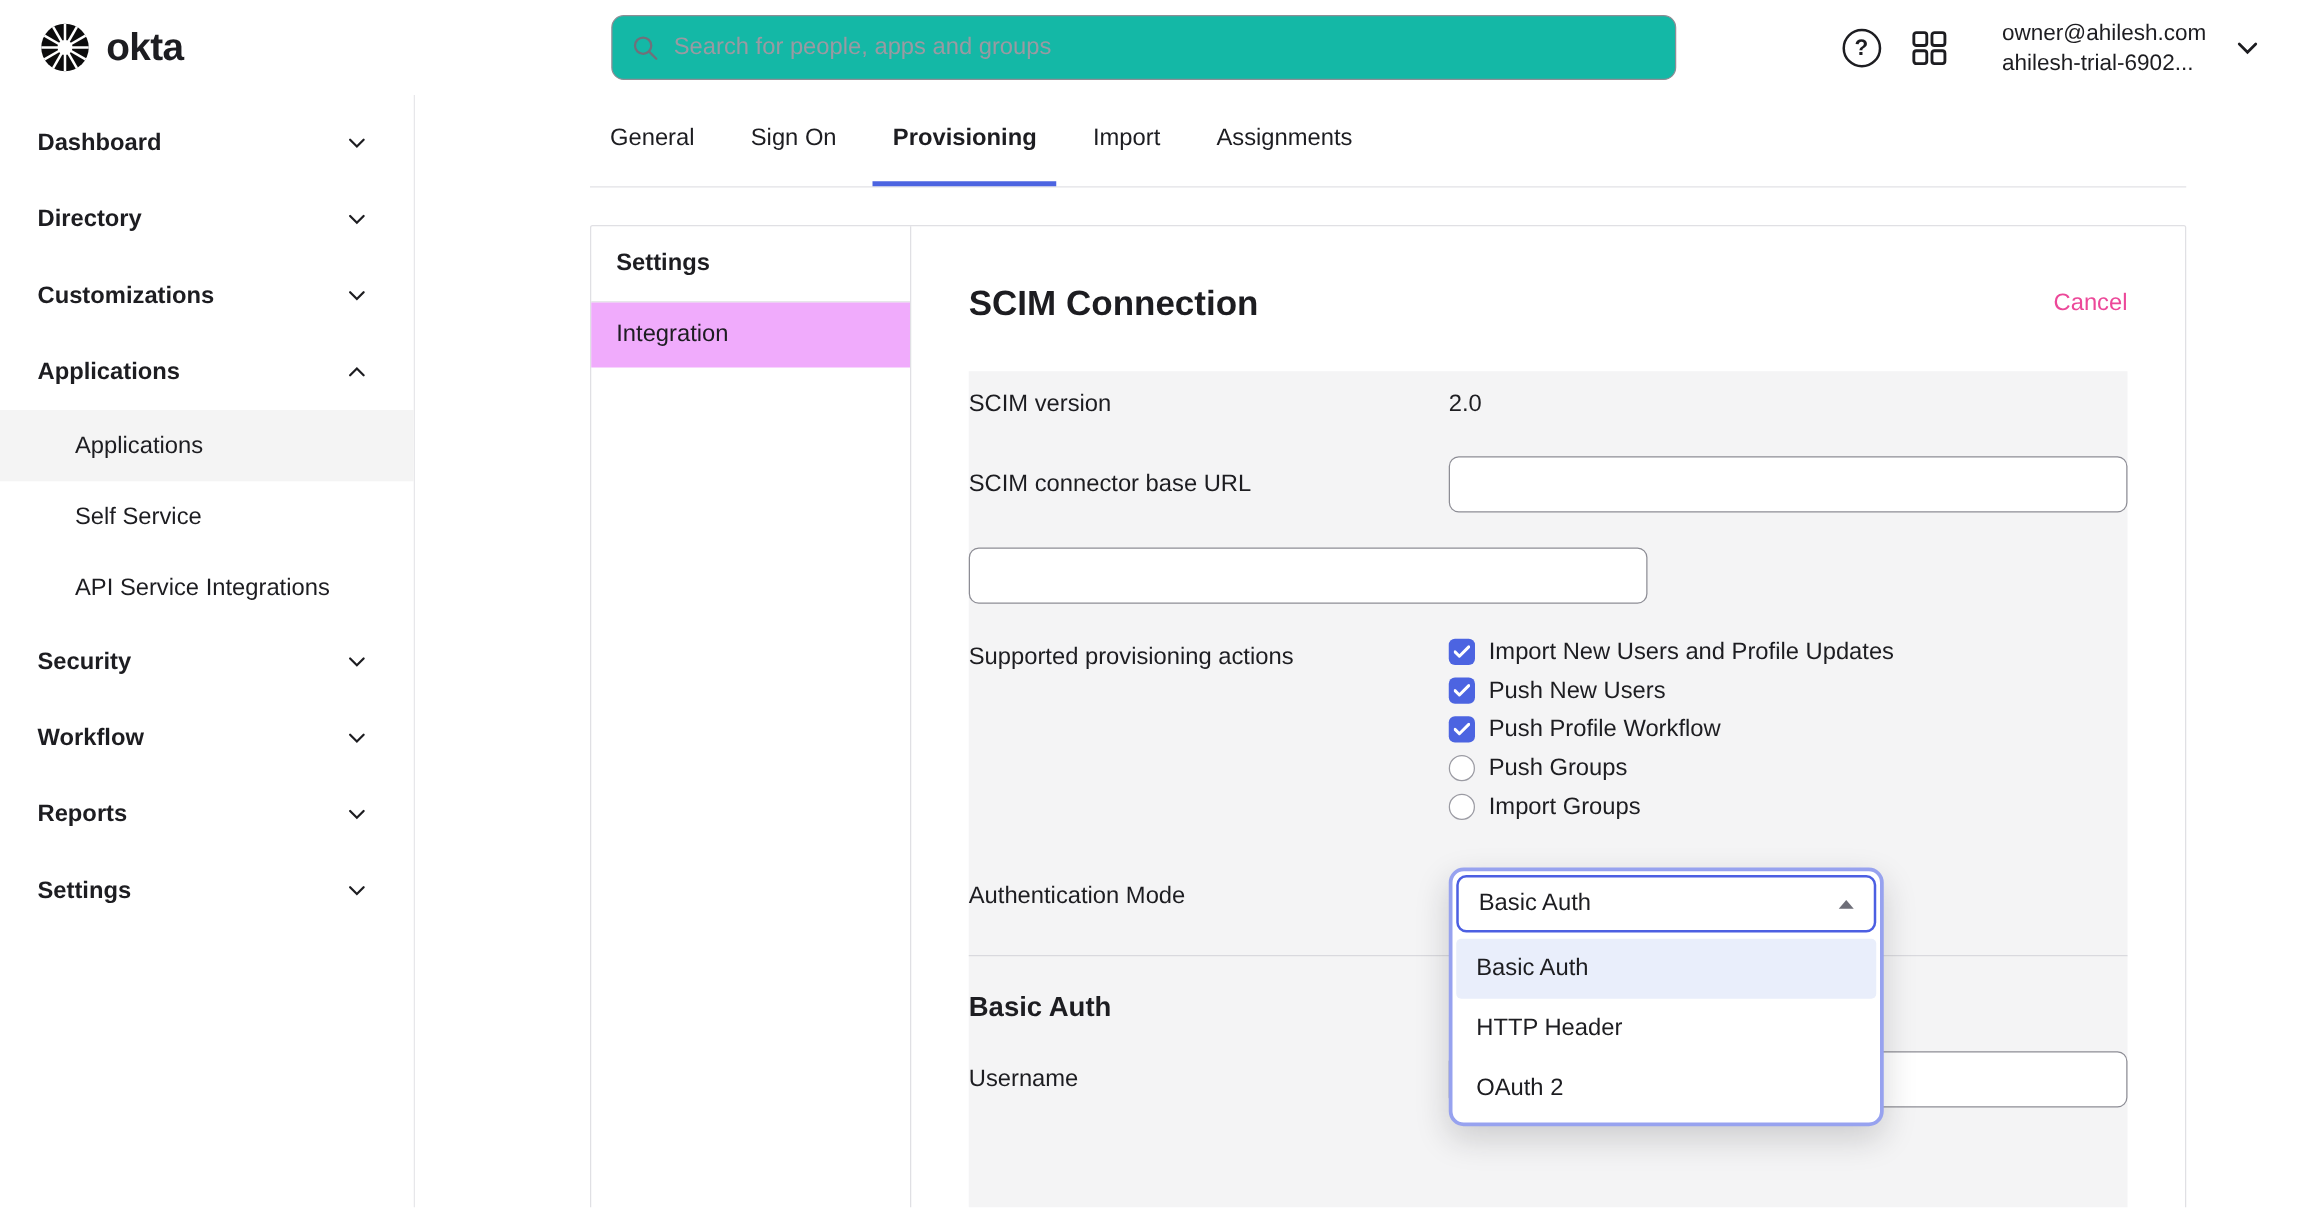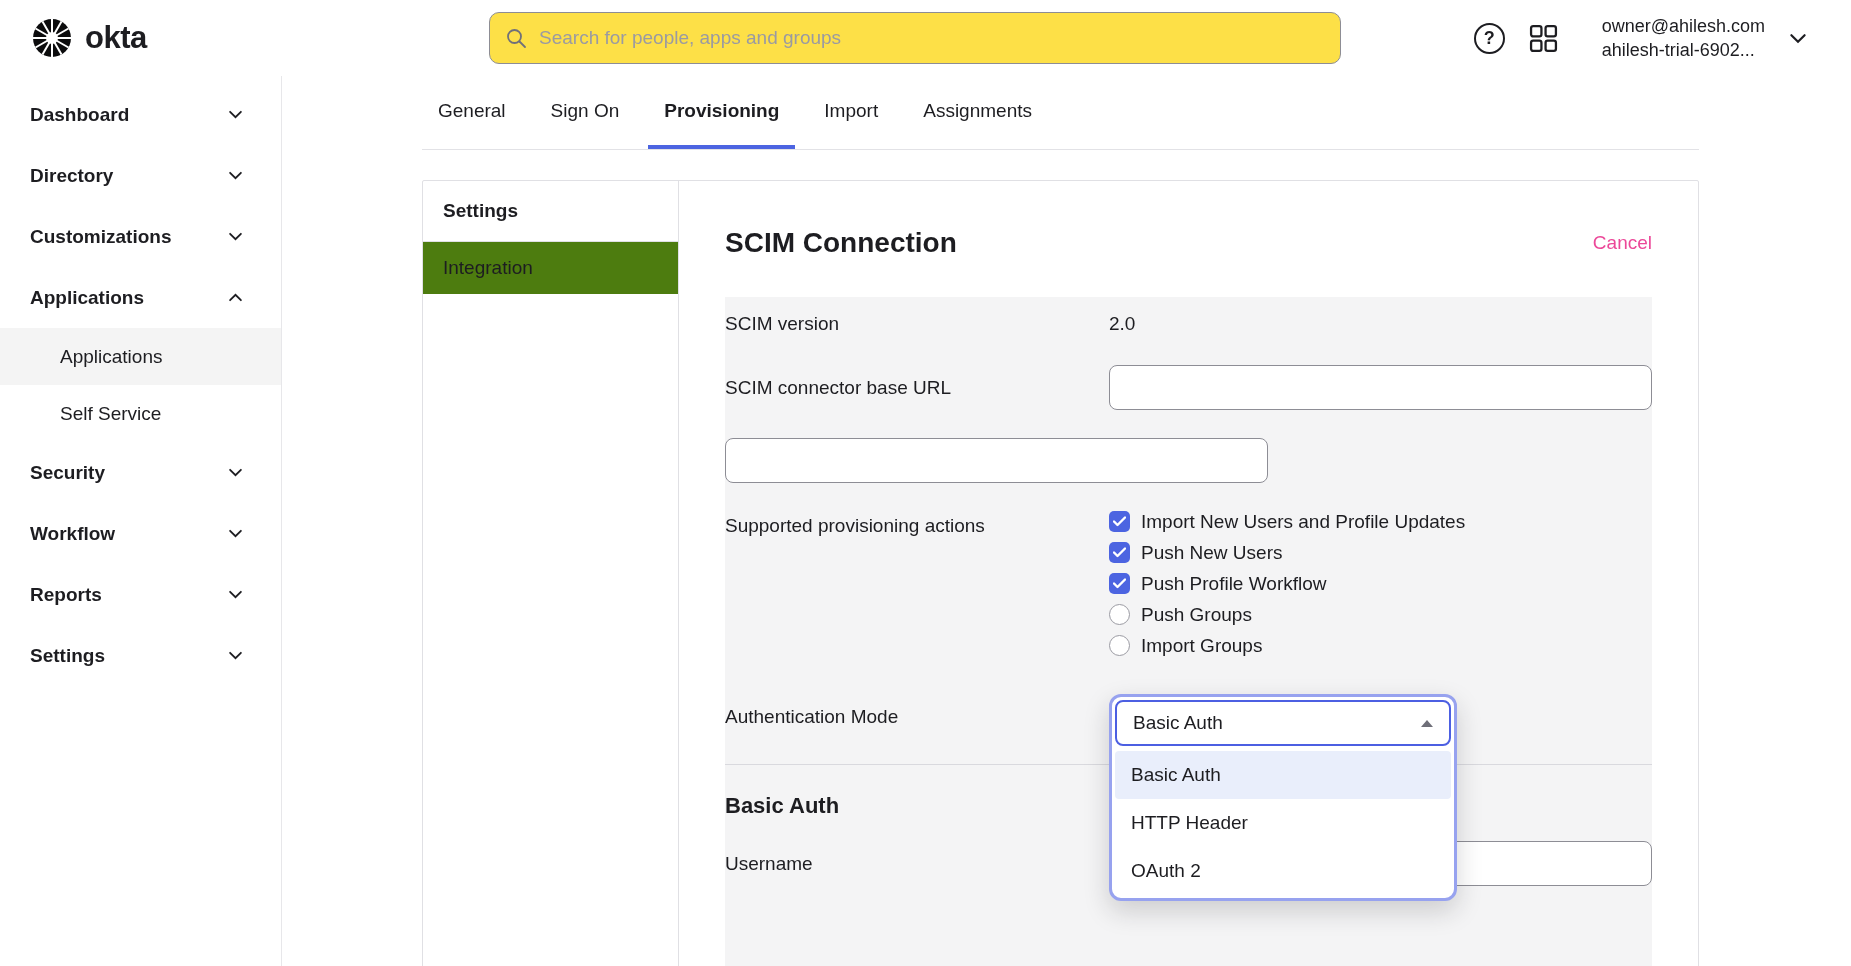--- a/index.html
+++ b/index.html
@@ -5,36 +5,36 @@
   * { box-sizing: border-box; margin: 0; padding: 0; }
   html,body { width: 1851px; height: 966px; overflow: hidden; background: #fff;
     font-family: "Liberation Sans", sans-serif; color: #1d1d21; }
 
   
   .topbar { position: relative; height: 76px; background: #fff; }
   .brand { position: absolute; left: 30px; top: 50%; transform: translateY(-50%);
     display: flex; align-items: center; gap: 11px; }
   .brand-word { font-size: 31px; font-weight: 700; letter-spacing: -0.5px; }
   .searchbox { position: absolute; left: 489px; top: 12px; width: 852px; height: 52px;
-    border: 1px solid #8d8d95; border-radius: 10px; background: #fde047;
+    border: 1px solid #8d8d95; border-radius: 10px; background: #14b8a6;
     display: flex; align-items: center; gap: 12px; padding: 0 15px; }
   .searchbox input { flex: 1; border: none; outline: none; font-size: 19px;
     font-family: "Liberation Sans", sans-serif; color: #1d1d21; background: transparent; }
   .searchbox input::placeholder { color: #9a9aa2; }
   .top-right { position: absolute; right: 44px; top: 50%; transform: translateY(-50%);
     display: flex; align-items: center; gap: 24px; }
   .help-circle { width: 31px; height: 31px; border: 2.5px solid #1d1d21; border-radius: 50%;
     display: flex; align-items: center; justify-content: center;
     font-weight: 700; font-size: 18px; cursor: pointer; }
   .user-block { display: flex; flex-direction: column; font-size: 18px; line-height: 24px; margin-left: 20px; }
   .chev-svg { display: block; }
 
   
   .body { display: flex; height: 890px; }
-  .sidebar { width: 282px; flex-shrink: 0; border-right: 1px solid #e7e7ea;
+  .sidebar { width: 332px; flex-shrink: 0; border-right: 1px solid #e7e7ea;
     padding-top: 8px; background: #fff; }
   .side-item { height: 61px; display: flex; align-items: center; justify-content: space-between;
     padding: 0 38px 0 30px; font-size: 19px; font-weight: 600; cursor: pointer; }
   .side-sub-item { height: 57px; display: flex; align-items: center; padding-left: 60px;
     font-size: 19px; font-weight: 400; cursor: pointer; }
   .side-sub-item.selected { background: #f4f4f4; }
   .rot180 { transform: rotate(180deg); }
 
   .main { flex: 1; padding-left: 140px; overflow: hidden; }
 
@@ -45,21 +45,21 @@
     border-bottom: 4px solid transparent; cursor: pointer; }
   .tab.active { font-weight: 700; border-bottom-color: #4c64e1; }
 
   
   .card { width: 1277px; margin-top: 30px; border: 1px solid #e0e0e4; border-radius: 2px;
     background: #fff; display: flex; height: 1200px; }
   .subnav { width: 256px; flex-shrink: 0; border-right: 1px solid #e0e0e4; }
   .subnav-header { padding: 19px 20px; font-size: 19px; font-weight: 700;
     border-bottom: 1px solid #e0e0e4; }
   .subnav-item { padding: 15px 20px; font-size: 19px; cursor: pointer; }
-  .subnav-item.selected { background: #4d7c0f; }
+  .subnav-item.selected { background: #f0abfc; }
 
   .panel { flex: 1; padding: 0 46px; }
   .panel-head { margin-top: 46px; display: flex; justify-content: space-between; align-items: center; }
   .panel-title { font-size: 28px; font-weight: 700; }
   .cancel-link { font-size: 19px; font-weight: 500; color: #ec4899; text-decoration: none; cursor: pointer; }
 
   
   .formwrap { margin-top: 38px; background: #f4f4f5; padding-bottom: 120px; }
   .frow { display: flex; align-items: center; padding: 14px 0; }
   .frow.top { align-items: flex-start; }
@@ -174,20 +174,23 @@
           <path d="M2 2l6 6 6-6" fill="none" stroke="#1d1d21" stroke-width="2" stroke-linecap="round"></path>
         </svg>
     </div>
     <div>
       <div class="side-sub-item selected">
         <span>Applications</span>
       </div>
       <div class="side-sub-item">
         <span>Self Service</span>
       </div>
+      <div class="side-sub-item">
+        <span>API Service Integrations</span>
+      </div>
     </div>
     <div class="side-item">
       <span>Security</span>
       <svg width="15" height="9" viewBox="0 0 16 10">
           <path d="M2 2l6 6 6-6" fill="none" stroke="#1d1d21" stroke-width="2" stroke-linecap="round"></path>
         </svg>
     </div>
     <div class="side-item">
       <span>Workflow</span>
       <svg width="15" height="9" viewBox="0 0 16 10">

